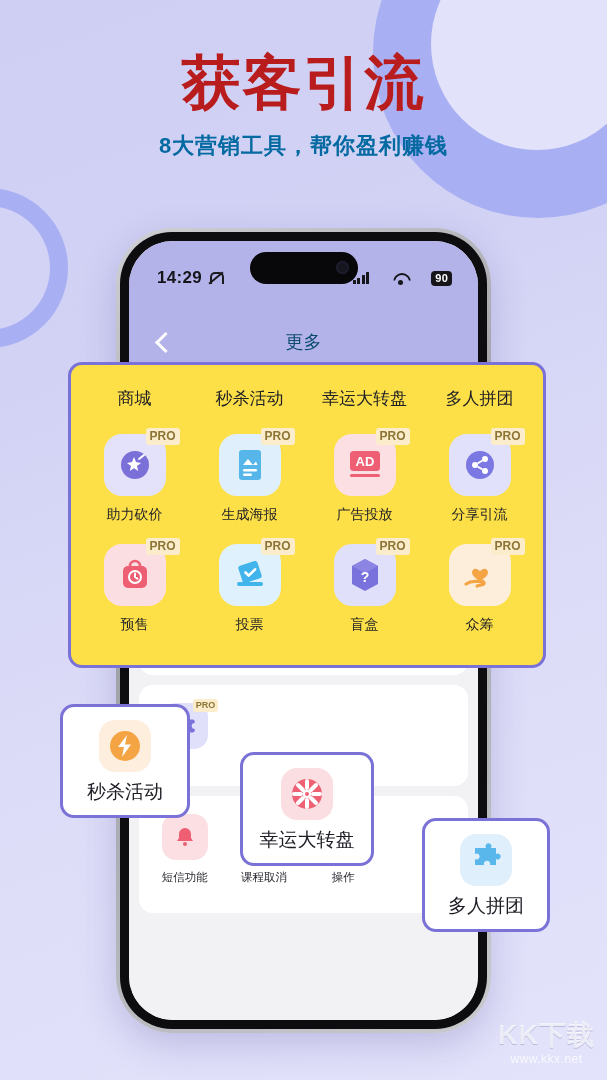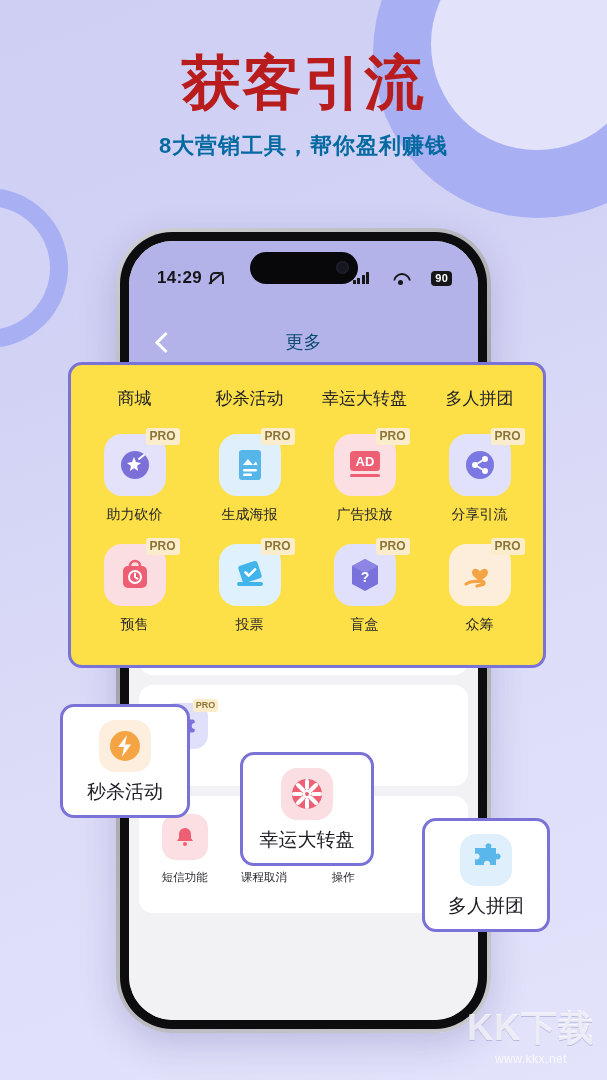--- a/index.html
+++ b/index.html
@@ -190,21 +190,21 @@
   #callout1 { left:60px;  top:704px; width:130px; }
   #callout2 { left:240px; top:752px; width:134px; }
   #callout3 { left:422px; top:818px; width:128px; }
 
   
   #watermark {
     position:absolute; right:12px; bottom:14px; z-index:40;
     text-align:center; pointer-events:none; user-select:none;
   }
   #wmMain {
-    display:block; font-size:36px; font-weight:bold;
+    display:block; font-size:27px; font-weight:bold;
     color:rgba(255,255,255,.72);
     text-shadow:0 1px 0 rgba(140,140,190,.45);
     letter-spacing:1px;
   }
   #wmSub {
     display:block; font-size:12px; color:rgba(255,255,255,.78);
     letter-spacing:.5px; margin-top:-1px;
   }
 </style>
 </head>

